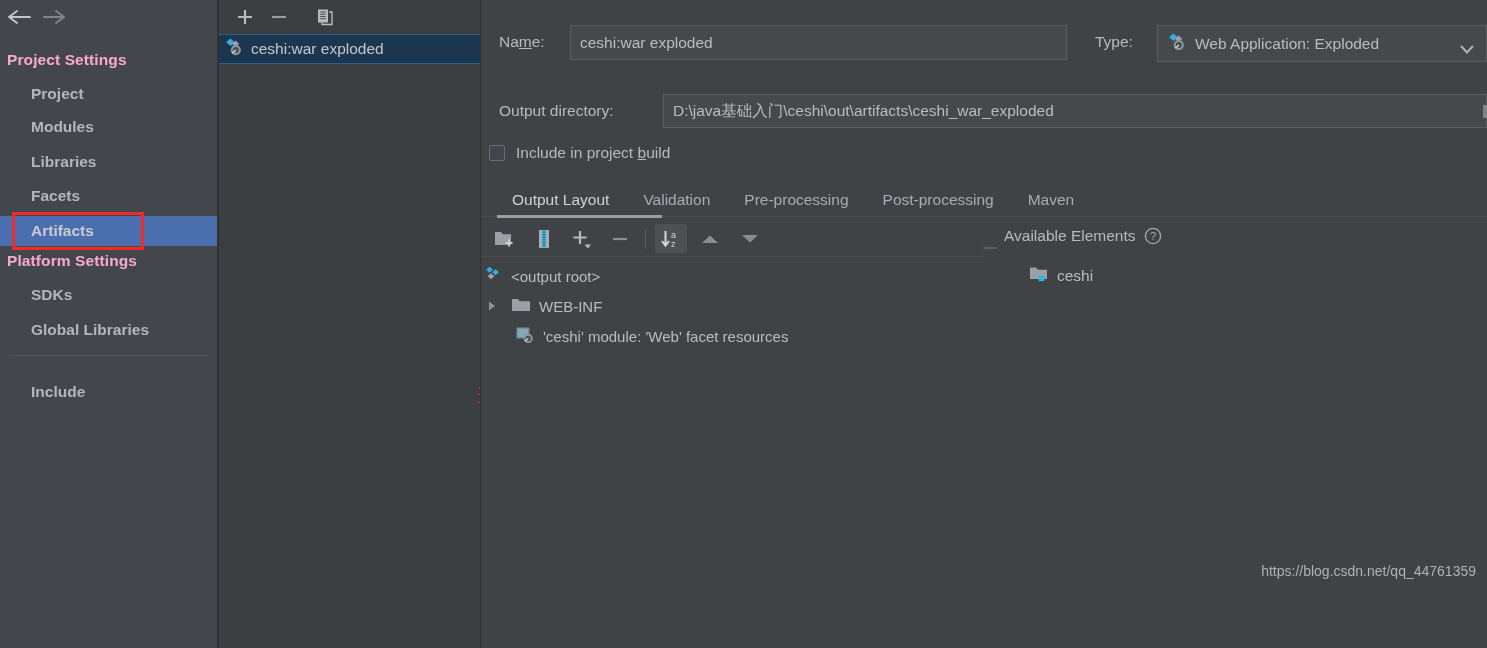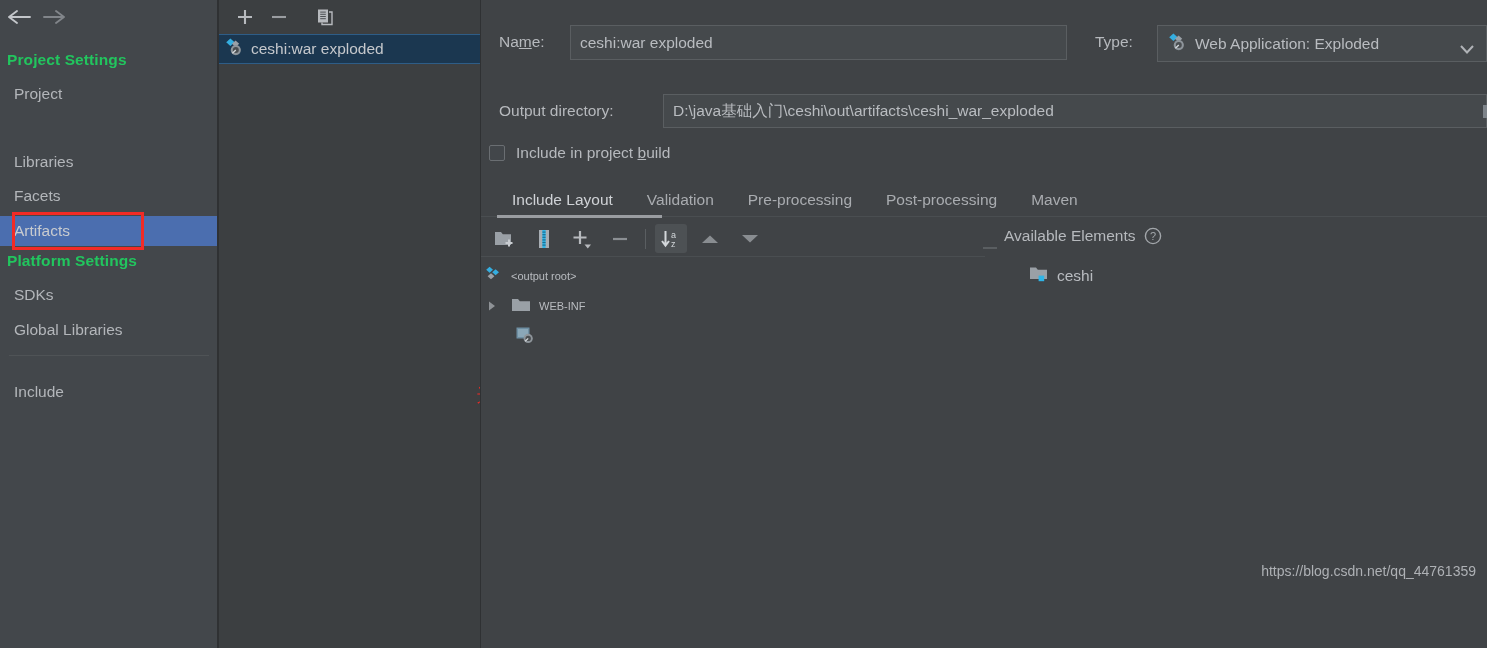--- a/index.html
+++ b/index.html
@@ -24,26 +24,26 @@
   .nav-arrow {
     position: absolute; top: 6px; width: 32px; height: 22px;
     display: flex; align-items: center; justify-content: center;
   }
   #nav-back { left: 4px; }
   #nav-fwd { left: 38px; }
   .nav-arrow svg { display: block; }
 
   .sb-group {
     position: absolute; left: 7px; font-size: 15.5px; font-weight: bold;
-    color: #22c55e; letter-spacing: .1px; white-space: nowrap;
+    color: #f9a8d4; letter-spacing: .1px; white-space: nowrap;
   }
   .sb-item {
     position: absolute; left: 0; width: 217px; height: 30px;
     display: flex; align-items: center; font-size: 15.5px; color: #b3b6ba;
-    padding-left: 14px; white-space: nowrap;
+    padding-left: 31px; white-space: nowrap; font-weight: bold;
   }
   .sb-item.selected { background: #4b6eaf; color: #c8cbcf; }
   #sb-sep {
     position: absolute; left: 9px; top: 355px; width: 200px; height: 1px;
     background: #4f5356;
   }
   #artifacts-hilite {
     position: absolute; left: 12px; top: 212px; width: 132px; height: 38px;
     border: 3px solid #f22b26; pointer-events: none;
   }
@@ -144,21 +144,21 @@
   #lb-sort   { left: 174px; width: 32px; background: #4d5154; border-radius: 3px; }
   #lb-up     { left: 214px; width: 30px; }
   #lb-down   { left: 254px; width: 30px; }
   #lay-hr {
     position: absolute; left: 0; top: 256px; width: 504px; height: 1px; background: #4a4e51;
   }
 
   
   #tree { position: absolute; left: 0; top: 261px; width: 504px; }
   .tnode { position: relative; height: 30px; display: flex; align-items: center; }
-  .tnode .tname { font-size: 11px; color: #b9bcc0; margin-left: 8px; white-space: nowrap; }
+  .tnode .tname { font-size: 15px; color: #b9bcc0; margin-left: 8px; white-space: nowrap; }
   .twisty { width: 18px; display: flex; align-items: center; justify-content: center; }
 
   
   #avail-title {
     position: absolute; left: 523px; top: 227px; display: flex; align-items: center;
   }
   #avail-title .t { font-size: 15.5px; color: #b6b9bd; white-space: nowrap; }
   #avail-help { margin-left: 8px; display: flex; }
   #avail-tick { position: absolute; left: 502px; top: 247px; width: 14px; height: 2px; background: #5a5e61; }
   #avail-list { position: absolute; left: 548px; top: 261px; }
@@ -186,20 +186,23 @@
         <svg width="26" height="16" viewBox="0 0 26 16">
           <path d="M23 8 L15 2 M23 8 L15 14 M23 8 L3 8" stroke="#81858a" stroke-width="1.9" fill="none" stroke-linecap="round"></path>
         </svg>
       </div>
     </div>
 
     <div class="sb-group" style="top:51px">Project Settings</div>
 
     <div class="sb-item" style="top:79px">
       <span>Project</span>
+    </div>
+    <div class="sb-item" style="top:112px">
+      <span>Modules</span>
     </div>
     <div class="sb-item" style="top:181px">
       <span>Facets</span>
     </div>
     <div class="sb-item" style="top:147px">
       <span>Libraries</span>
     </div>
     <div class="sb-item selected" style="top:216px">
       <span>Artifacts</span>
     </div>
@@ -303,21 +306,21 @@
       </svg>
     </div>
 
     <div id="chk-row">
       <span id="chk-box"></span>
       <span id="chk-label"><span>Include in project </span><span class="mn">b</span><span>uild</span></span>
     </div>
 
     <div id="tabs">
       <div class="tab active">
-        <span>Include Layout</span>
+        <span>Output Layout</span>
       </div>
       <div class="tab">
         <span>Validation</span>
       </div>
       <div class="tab">
         <span>Pre-processing</span>
       </div>
       <div class="tab">
         <span>Post-processing</span>
       </div>
@@ -409,20 +412,21 @@
       <div class="tnode" style="padding-left:34px">
         <span>
           <svg width="20" height="19" viewBox="0 0 20 19">
             <rect x="1.5" y="2.5" width="13" height="11" fill="#6e8fa3"></rect>
             <rect x="3" y="4" width="10" height="8" fill="#8aa7b8"></rect>
             <circle cx="13.2" cy="13.4" r="4.6" fill="#8e959b"></circle>
             <circle cx="13.2" cy="13.4" r="2.7" fill="#4a4e51"></circle>
             <path d="M13.2 13.4 L10.2 16.3" stroke="#d4d8db" stroke-width="1.3"></path>
           </svg>
         </span>
+        <span class="tname">'ceshi' module: 'Web' facet resources</span>
       </div>
     </div>
 
     <div id="avail-tick"></div>
     <div id="avail-title">
       <span class="t">Available Elements</span>
       <span id="avail-help">
         <svg width="18" height="18" viewBox="0 0 18 18">
           <circle cx="9" cy="9" r="7.6" stroke="#a2a6aa" stroke-width="1.4" fill="none"></circle>
           <text x="9" y="13" text-anchor="middle" font-family="Liberation Sans, sans-serif" font-size="11" fill="#a2a6aa">?</text>

